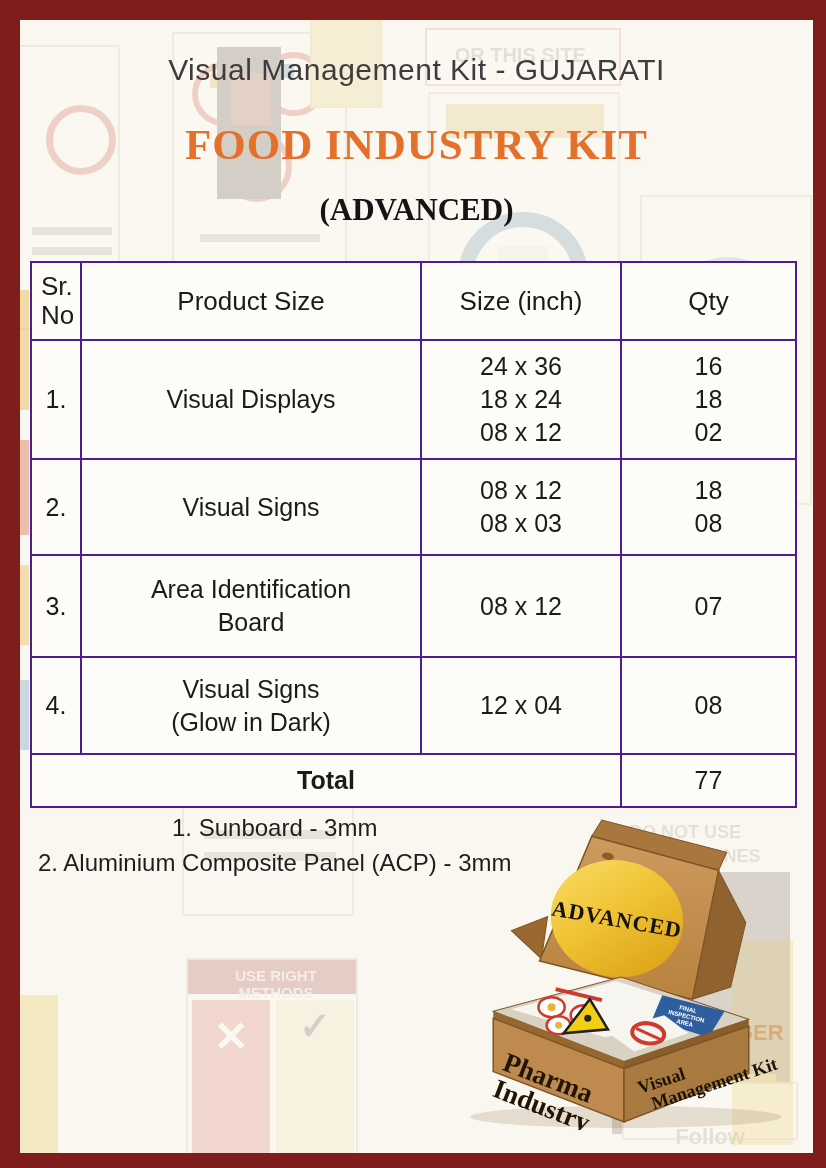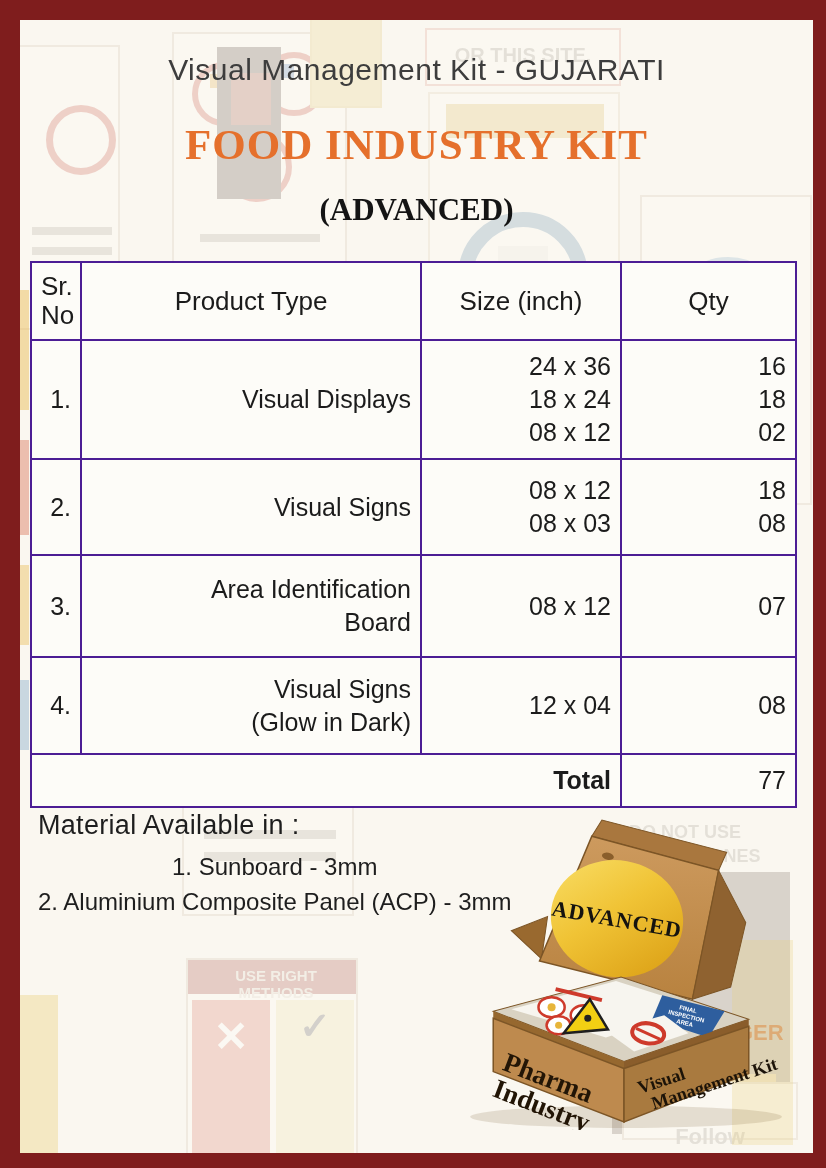--- a/index.html
+++ b/index.html
@@ -23,21 +23,21 @@
            letter-spacing:1px;color:#E5702C;z-index:4;}
   .hdr-sub{position:absolute;top:172px;left:0;width:100%;text-align:center;
            font-family:"Liberation Serif",serif;font-size:31px;font-weight:bold;color:#141414;z-index:4;}
 
   
   table.kit{position:absolute;left:10px;top:241px;width:765px;border-collapse:collapse;
             table-layout:fixed;background:#FDFCF8;color:#1b1b1b;z-index:5;}
   table.kit th,table.kit td{border:2px solid #4c1d95;white-space:pre-line;text-align:center;
             vertical-align:middle;padding:9px;}
   table.kit th{font-weight:normal;font-size:26px;line-height:29px;}
-  table.kit td{font-size:25px;line-height:33px;text-align:right;}
+  table.kit td{font-size:25px;line-height:33px;}
   td.total-cell{text-align:right;padding-right:66px;font-weight:bold;font-size:27px;}
 
   
   .material{position:absolute;left:18px;top:790px;color:#1e1e1e;z-index:4;}
   .mat-h{font-size:27px;line-height:31px;letter-spacing:.3px;margin-bottom:8px;}
   .mat-item{font-size:24px;line-height:35px;text-align:center;}
 
   
   .boxsvg{position:absolute;left:435px;top:798px;width:332px;height:312px;z-index:6;}
 
@@ -150,21 +150,21 @@
       <colgroup>
           <col style="width:50px">
           <col style="width:340px">
           <col style="width:200px">
           <col style="width:175px">
         </colgroup>
       <tbody>
           <tr style="height:57px">
         <th>Sr.
 No</th>
-        <th>Product Type</th>
+        <th>Product Size</th>
         <th>Size (inch)</th>
         <th>Qty</th>
       </tr>
       <tr style="height:101px">
         <td>1.</td>
         <td>Visual Displays</td>
         <td>24 x 36
 18 x 24
 08 x 12</td>
         <td>16
@@ -194,21 +194,20 @@
         <td>08</td>
       </tr>
       <tr style="height:52px">
         <td colspan="3" class="total-cell">Total</td>
         <td>77</td>
       </tr>
     </tbody>
       </table>
 
     <div class="material">
-      <div class="mat-h">Material Available in :</div>
       <div class="mat-item">1. Sunboard - 3mm</div>
       <div class="mat-item">2. Aluminium Composite Panel  (ACP) - 3mm</div>
     </div>
 
     <svg class="boxsvg" viewBox="0 0 330 310">
       <defs>
         <linearGradient id="goldG" x1="0" y1="0" x2="1" y2="1">
           <stop offset="0" stop-color="#F9DE66"></stop>
             <stop offset=".45" stop-color="#F0C335"></stop>
             <stop offset="1" stop-color="#D99C12"></stop>

